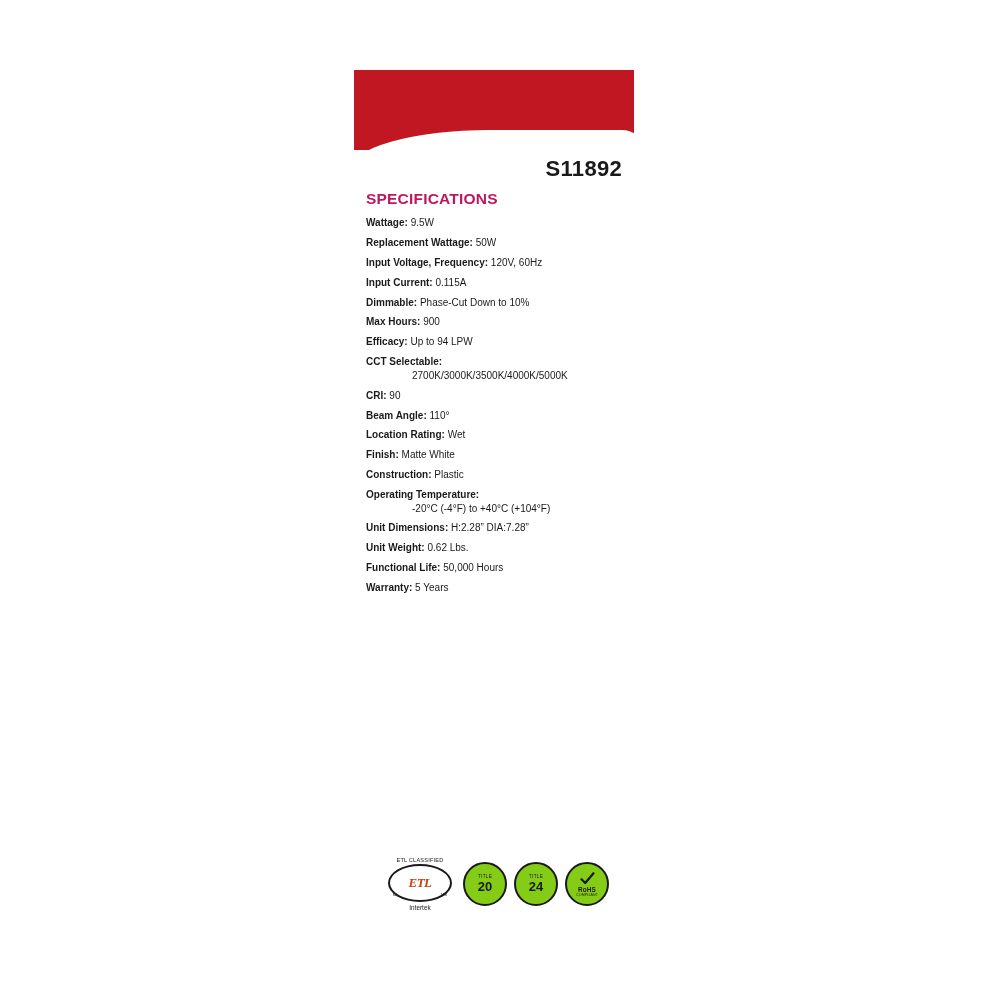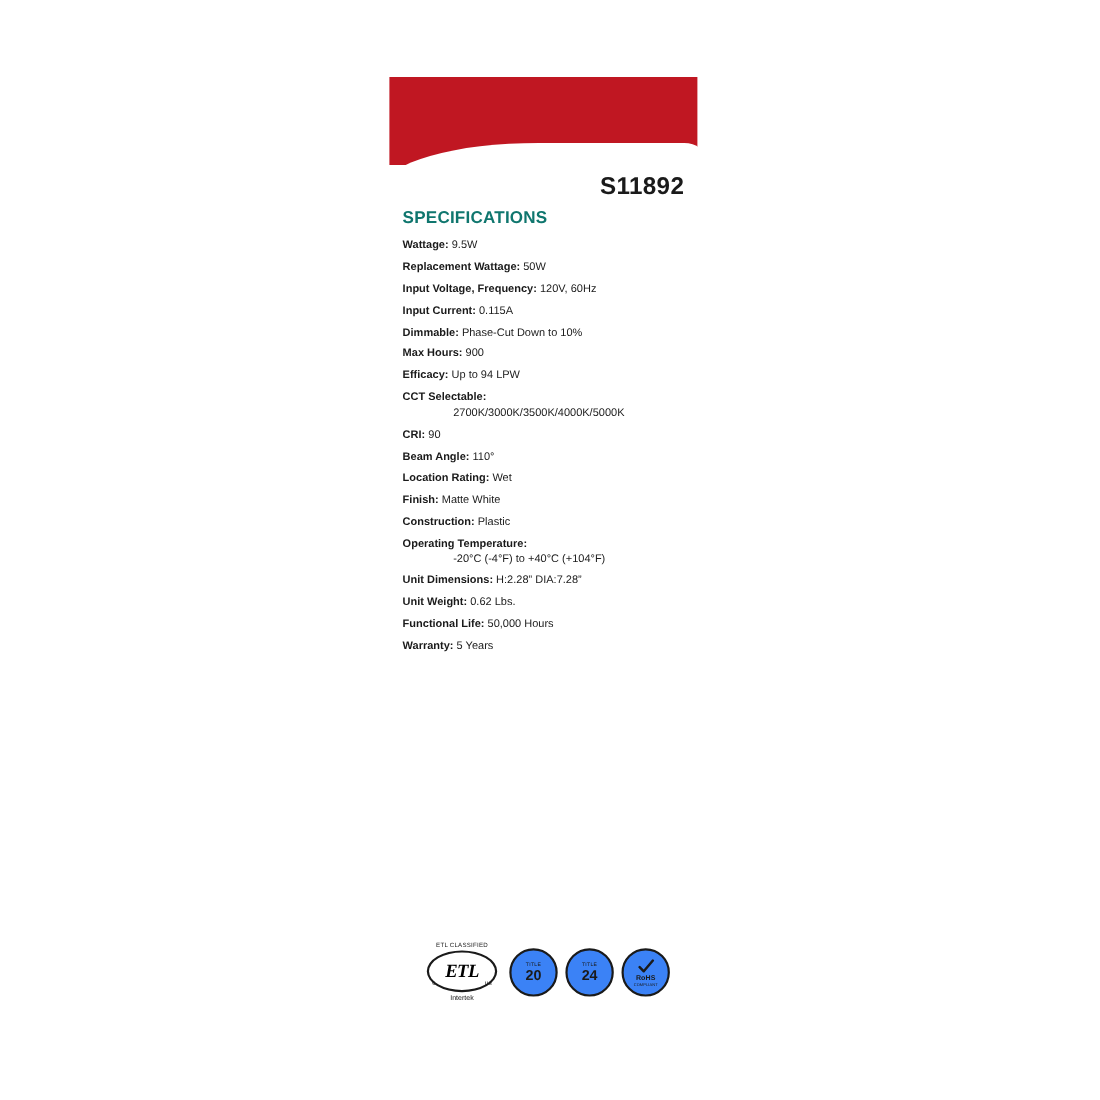--- a/index.html
+++ b/index.html
@@ -59,21 +59,21 @@
   }
   .spec-area {
     position: absolute;
     left: 12px;
     top: 120px;
     width: 258px;
   }
   .spec-title {
     font-size: 15.5px;
     font-weight: bold;
-    color: #0f766e;
+    color: #be185d;
     letter-spacing: 0.2px;
     margin-bottom: 8px;
   }
   .spec-row {
     font-size: 10px;
     color: #1a1a1a;
     line-height: 1.35;
     margin-bottom: 6.4px;
   }
   .spec-row .k {
@@ -114,24 +114,24 @@
     border: 2.2px solid #1a1a1a;
     border-radius: 50%;
     margin: 0 auto;
     display: flex;
     align-items: center;
     justify-content: center;
     position: relative;
   }
   .etl-oval .etl-word {
     font-family: "Liberation Serif", serif;
-    font-size: 17px;
+    font-size: 13px;
     font-weight: bold;
     font-style: italic;
-    color: #000000;
+    color: #c2410c;
     letter-spacing: -0.5px;
   }
   .etl-c {
     position: absolute;
     left: 3px;
     bottom: 3px;
     font-size: 6px;
     color: #1a1a1a;
   }
   .etl-us {
@@ -149,21 +149,21 @@
   .badge {
     width: 40px;
     height: 40px;
     border-radius: 50%;
     border: 2px solid #1a1a1a;
     display: flex;
     flex-direction: column;
     align-items: center;
     justify-content: center;
     position: relative;
-    background: #3b82f6;
+    background: #84cc16;
   }
   .badge .t1 {
     font-size: 4.6px;
     letter-spacing: 0.3px;
     color: #1a1a1a;
     line-height: 1;
     margin-bottom: 1px;
   }
   .badge .t2 {
     font-size: 13px;

